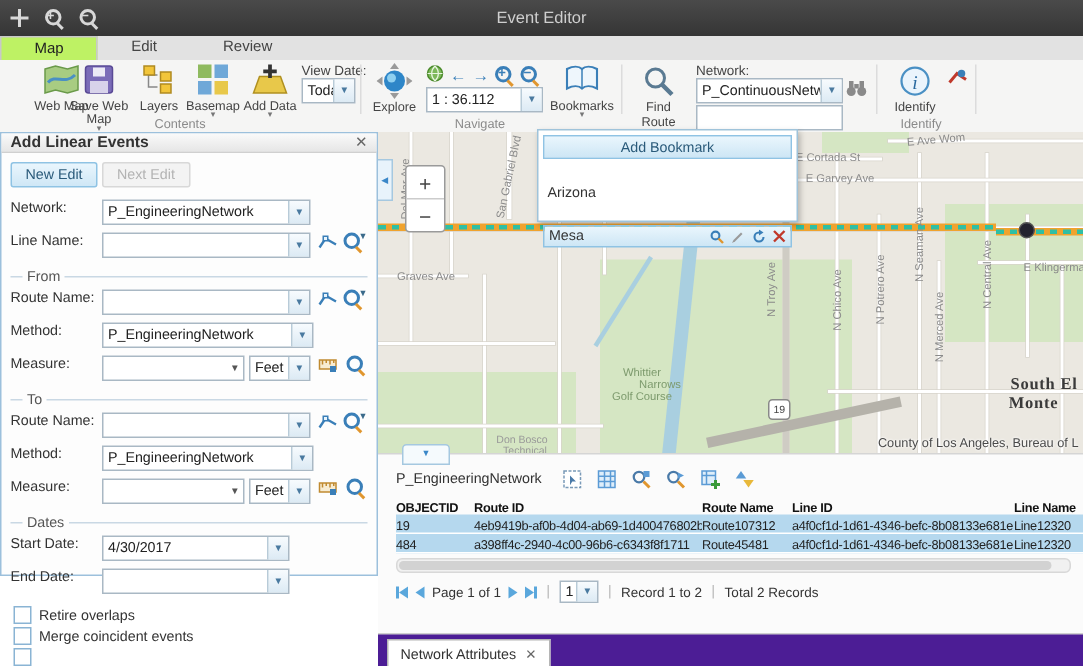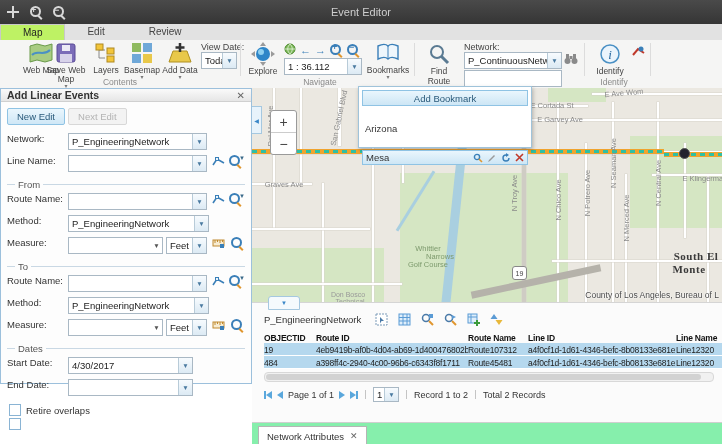--- a/index.html
+++ b/index.html
@@ -120,21 +120,21 @@
   #hscroll .thumb{width:97%;height:6px;margin:1px;background:#d2d2d2;border-radius:3px;}
   #pager{display:flex;align-items:center;gap:5px;padding:5px 0 0 12px;font-size:9px;color:#333;}
   .pg-ic{display:flex;align-items:center;cursor:pointer;}
   .tri-l{width:0;height:0;border-top:4px solid transparent;border-bottom:4px solid transparent;border-right:6px solid #5aa7dc;}
   .tri-r{width:0;height:0;border-top:4px solid transparent;border-bottom:4px solid transparent;border-left:6px solid #5aa7dc;}
   .bar{width:2px;height:8px;background:#5aa7dc;}
   .pgdiv{width:1px;height:9px;background:#c4c4c4;margin:0 2px;}
   #page-size{width:24px;height:13px;}
 
   
-  #bottombar{position:absolute;left:252px;top:422px;width:470px;height:22px;background:#86efac;border-top:1px solid #cfcfcf;z-index:20;}
+  #bottombar{position:absolute;left:252px;top:422px;width:470px;height:22px;background:#4c1d95;border-top:1px solid #cfcfcf;z-index:20;}
   #nettab{position:absolute;left:6px;top:3px;height:18px;background:#fff;border:1px solid #b5b5b5;border-bottom:none;
           display:flex;align-items:center;gap:6px;padding:0 8px;font-size:9.5px;color:#333;cursor:pointer;}
   #nettab .xclose{font-size:9px;}
 </style>
 </head>
 <body>
 
 <div id="app">
 
   <div id="titlebar">
@@ -573,20 +573,24 @@
         </div>
     </div>
 
     <div id="panel-options" style="margin-top:4px;">
         <div class="cbrow">
           <span class="cb"></span>
           <span class="cbl">Retire overlaps</span>
         </div>
         <div class="cbrow">
           <span class="cb"></span>
+          <span class="cbl">Merge coincident events</span>
+        </div>
+        <div class="cbrow">
+          <span class="cb"></span>
         </div>
       </div>
     <div style="flex:1;"></div>
 
   </div>
 
   <div id="tablepanel">
     <div id="grid-collapse">▼</div>
     <div id="grid-toolbar">
       <span id="grid-layer">P_EngineeringNetwork</span>

